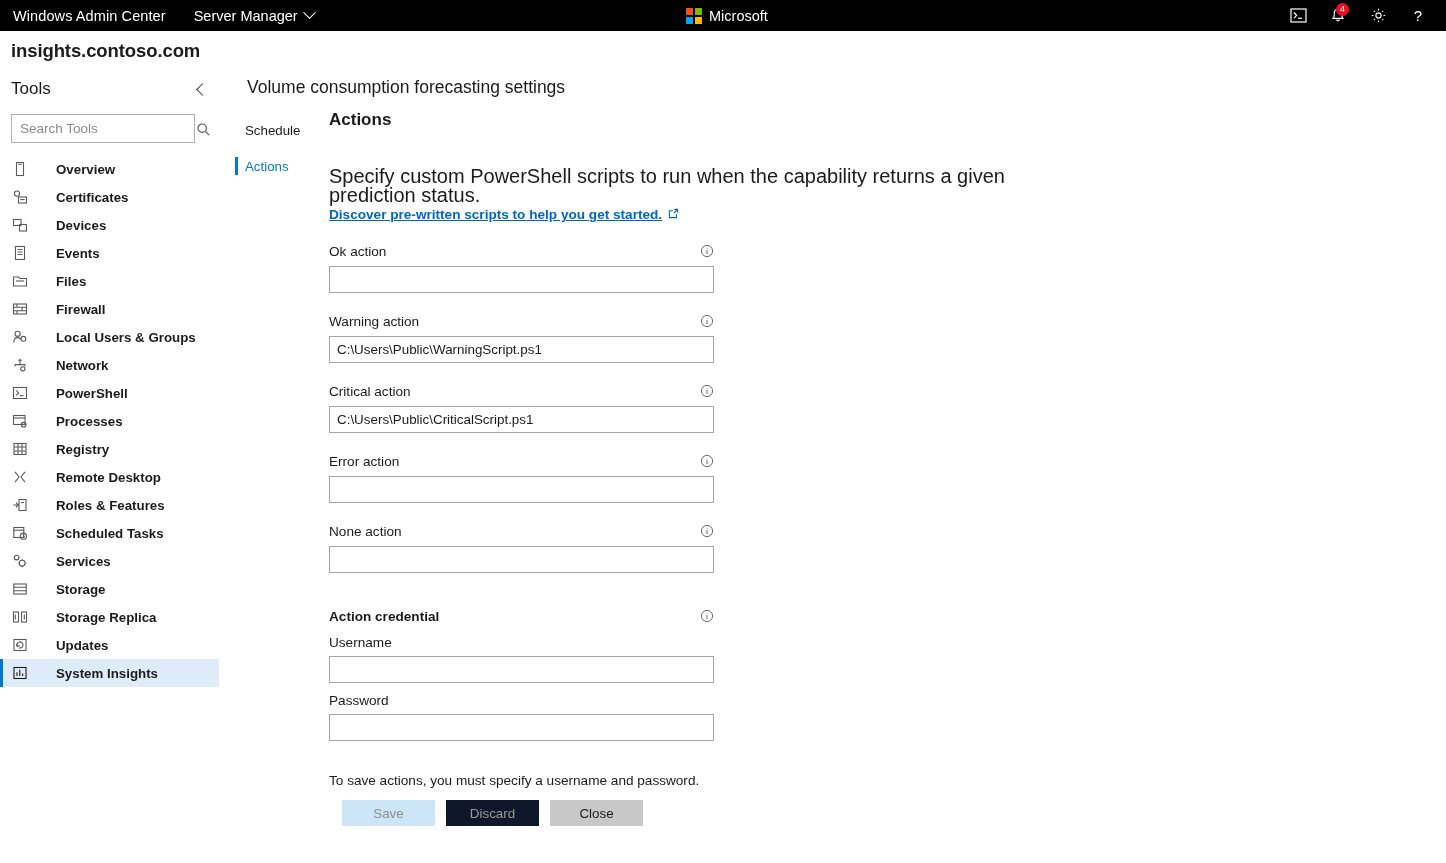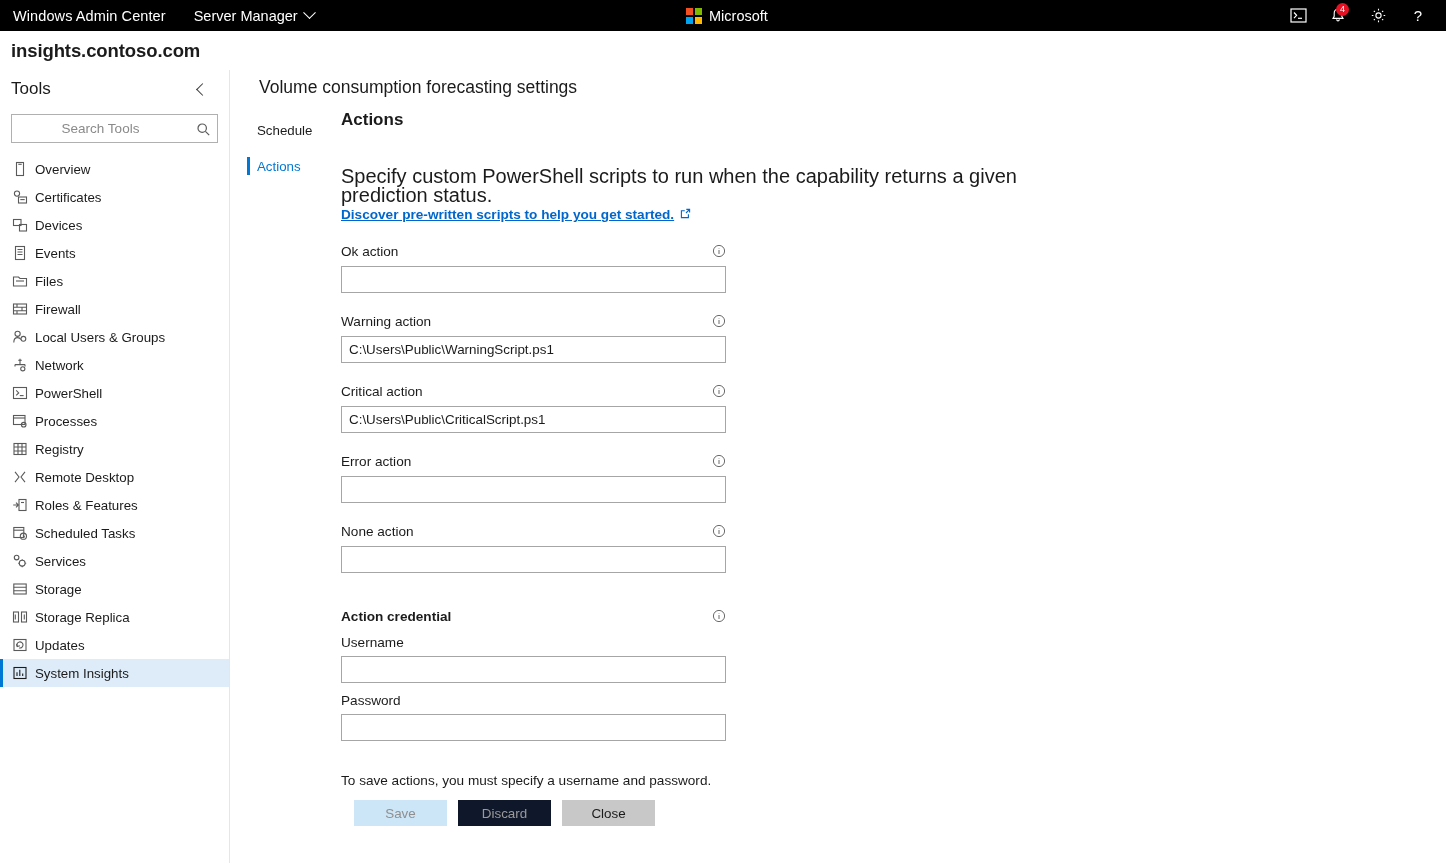--- a/index.html
+++ b/index.html
@@ -89,54 +89,54 @@
   .chev-left {
     display: inline-block; width: 9px; height: 9px;
     border-left: 1.4px solid #3b3b3b; border-bottom: 1.4px solid #3b3b3b;
     transform: rotate(45deg);
   }
   .search-wrap {
     margin: 12px 11px 0 11px; position: relative;
     height: 29px;
   }
   .search-input {
-    width: 207px; height: 29px;
+    width: 184px; height: 29px;
     border: 1px solid #b0b0b0; background: #ffffff;
     font-size: 13.5px; font-family: "Liberation Sans", sans-serif;
-    color: #1b1b1b; padding: 0 36px 0 8px; outline: none; text-align: center;
+    color: #1b1b1b; padding: 0 36px 0 8px; outline: none;
   }
   .search-input::placeholder { color: #8a8a8a; }
   .search-icon-btn {
     position: absolute; right: 5px; top: 5px;
     width: 20px; height: 20px; cursor: pointer;
     display: flex; align-items: center; justify-content: center;
   }
 
   .tool-list { margin-top: 12px; }
   .tool-item {
     display: flex; align-items: center;
-    height: 28px; padding-left: 12px; gap: 7px;
+    height: 28px; padding-left: 12px; gap: 28px;
     cursor: pointer; position: relative;
-    font-size: 13.3px; color: #1b1b1b;
+    font-size: 13.3px; color: #1b1b1b; font-weight: bold;
   }
   .tool-item.selected { background: #deecf9; }
   .tool-item.selected::before {
     content: ""; position: absolute; left: 0; top: 0;
     width: 3px; height: 28px; background: #0078d4;
   }
   .tool-icon {
     width: 16px; height: 16px; flex: 0 0 16px;
     display: flex; align-items: center; justify-content: center;
     color: #5a5a5a;
   }
   .tool-item.selected .tool-icon { color: #1b1b1b; }
 
   
   .main {
-    position: absolute; top: 70px; left: 231px;
+    position: absolute; top: 70px; left: 219px;
     width: 1215px; height: 793px; background: #ffffff;
   }
   .page-title {
     position: absolute; left: 28px; top: 7px;
     font-size: 17.5px; color: #1b1b1b;
   }
 
   .side-tabs {
     position: absolute; left: 10px; top: 45px; width: 90px;
   }

